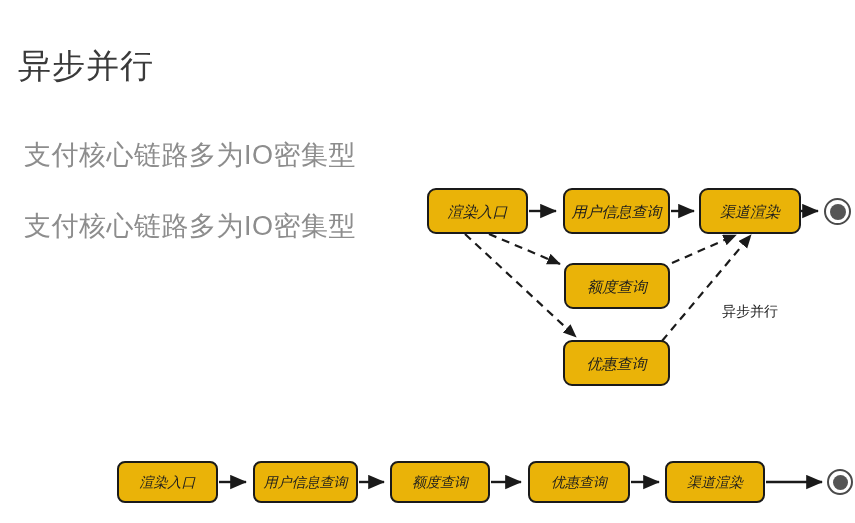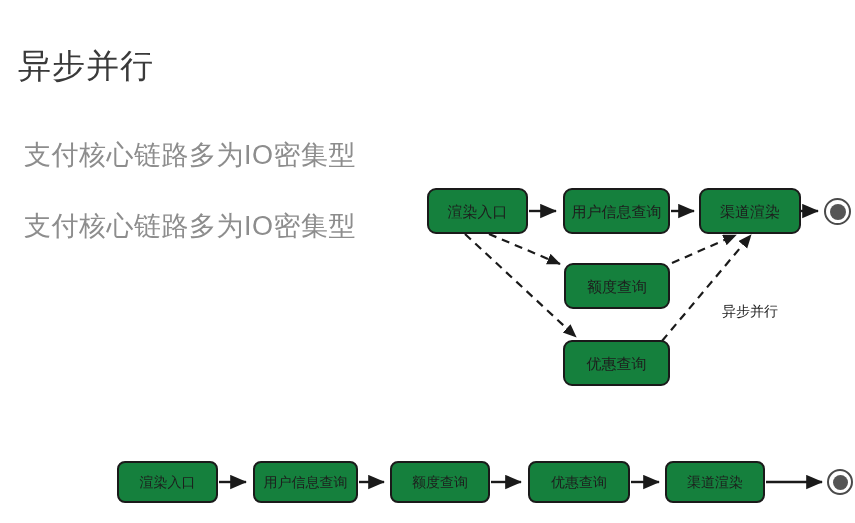--- a/index.html
+++ b/index.html
@@ -64,29 +64,30 @@
     height: 523px;
     pointer-events: none;
   }
 
   
   .node {
     position: absolute;
     box-sizing: border-box;
     border: 2px solid #1a1a1a;
     border-radius: 9px;
-    background: #15803d;
+    background: #eab308;
     display: flex;
     align-items: center;
     justify-content: center;
     text-align: center;
     color: #1d1d1d;
     font-size: 15px;
     line-height: 19px;
     padding: 2px 4px;
+    font-style: italic;
   }
   .node.small {
     font-size: 14px;
     line-height: 17px;
     border-radius: 8px;
   }
 
   
   .final-state {
     position: absolute;

